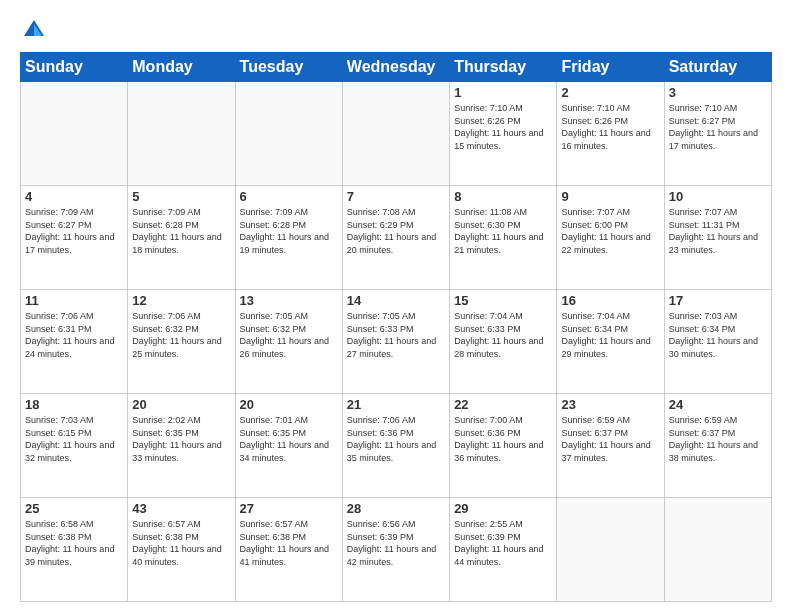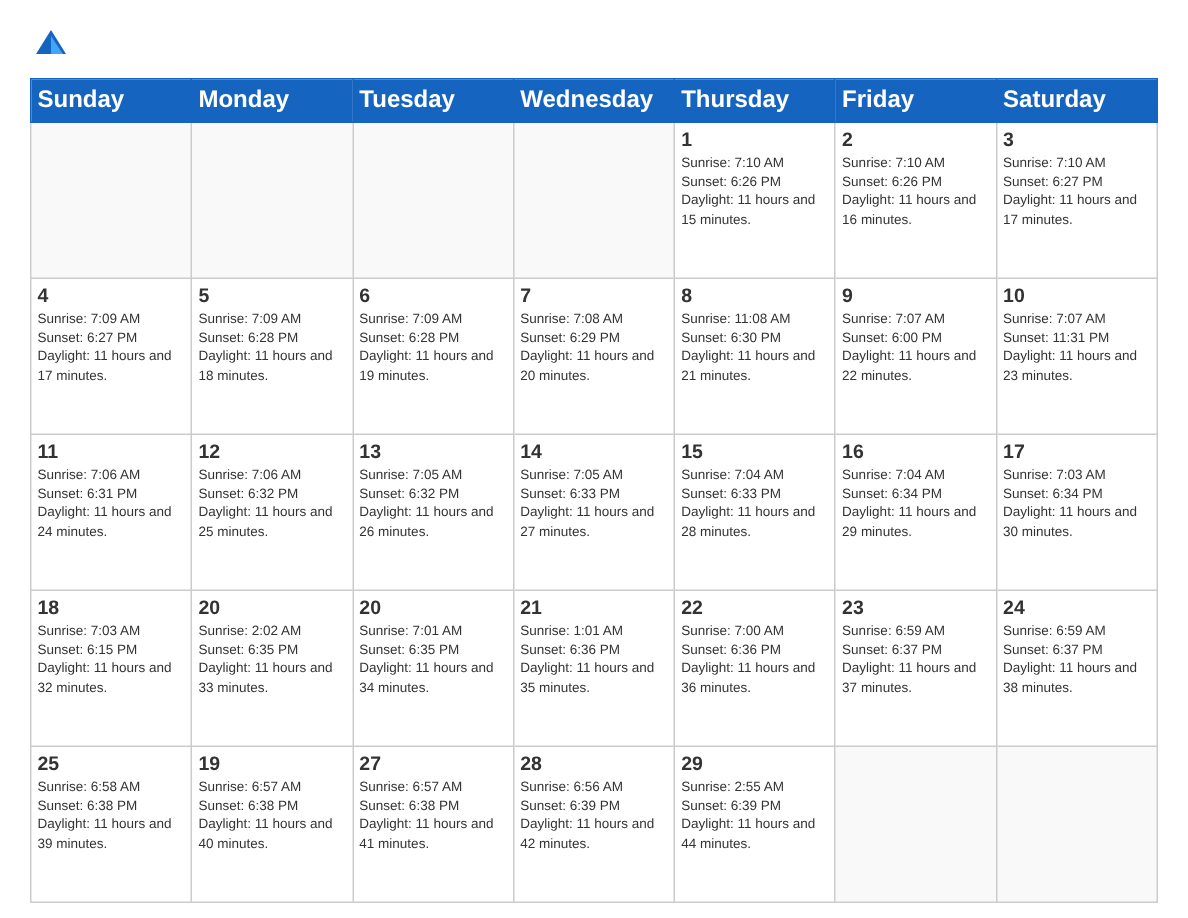--- a/index.html
+++ b/index.html
@@ -260,21 +260,21 @@
 Daylight: 11 hours and 33 minutes.</div>
           </td>
           <td>
             <span class="day-number">20</span>
             <div class="day-info">Sunrise: 7:01 AM
 Sunset: 6:35 PM
 Daylight: 11 hours and 34 minutes.</div>
           </td>
           <td>
             <span class="day-number">21</span>
-            <div class="day-info">Sunrise: 1:01 AM
+            <div class="day-info">Sunrise: 7:06 AM
 Sunset: 6:36 PM
 Daylight: 11 hours and 35 minutes.</div>
           </td>
           <td>
             <span class="day-number">22</span>
             <div class="day-info">Sunrise: 7:00 AM
 Sunset: 6:36 PM
 Daylight: 11 hours and 36 minutes.</div>
           </td>
           <td>
@@ -291,21 +291,21 @@
           </td>
         </tr>
         <tr>
           <td>
             <span class="day-number">25</span>
             <div class="day-info">Sunrise: 6:58 AM
 Sunset: 6:38 PM
 Daylight: 11 hours and 39 minutes.</div>
           </td>
           <td>
-            <span class="day-number">19</span>
+            <span class="day-number">43</span>
             <div class="day-info">Sunrise: 6:57 AM
 Sunset: 6:38 PM
 Daylight: 11 hours and 40 minutes.</div>
           </td>
           <td>
             <span class="day-number">27</span>
             <div class="day-info">Sunrise: 6:57 AM
 Sunset: 6:38 PM
 Daylight: 11 hours and 41 minutes.</div>
           </td>

